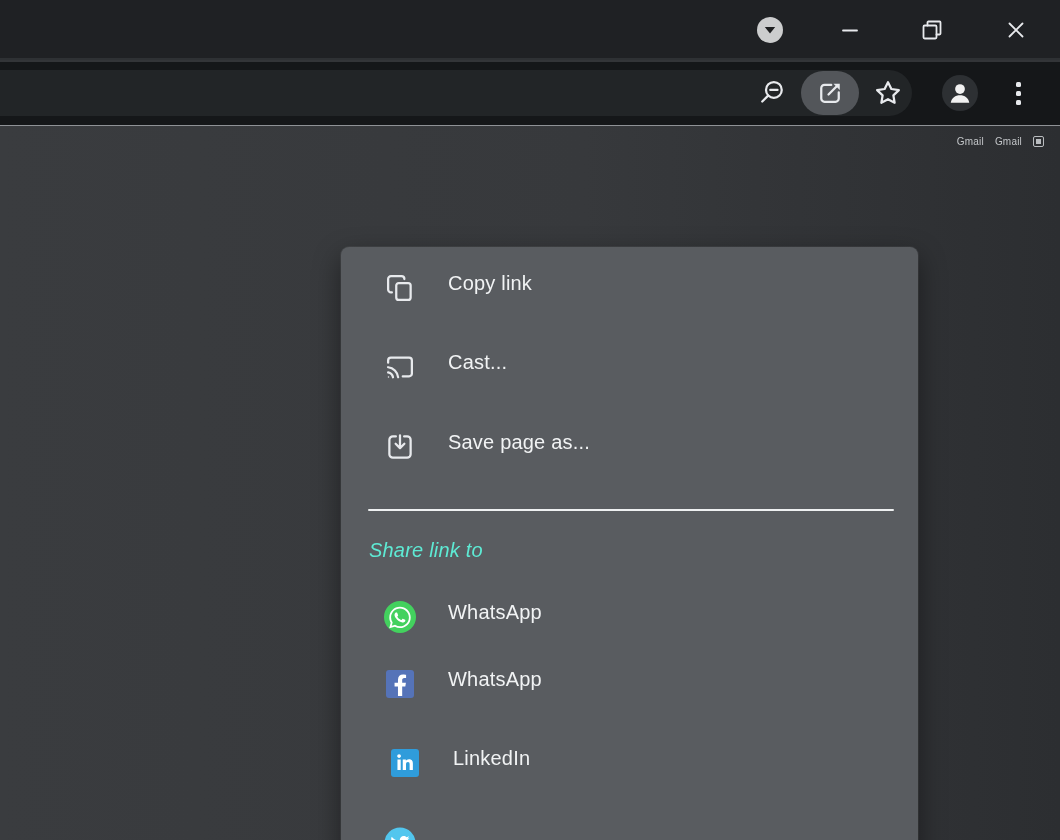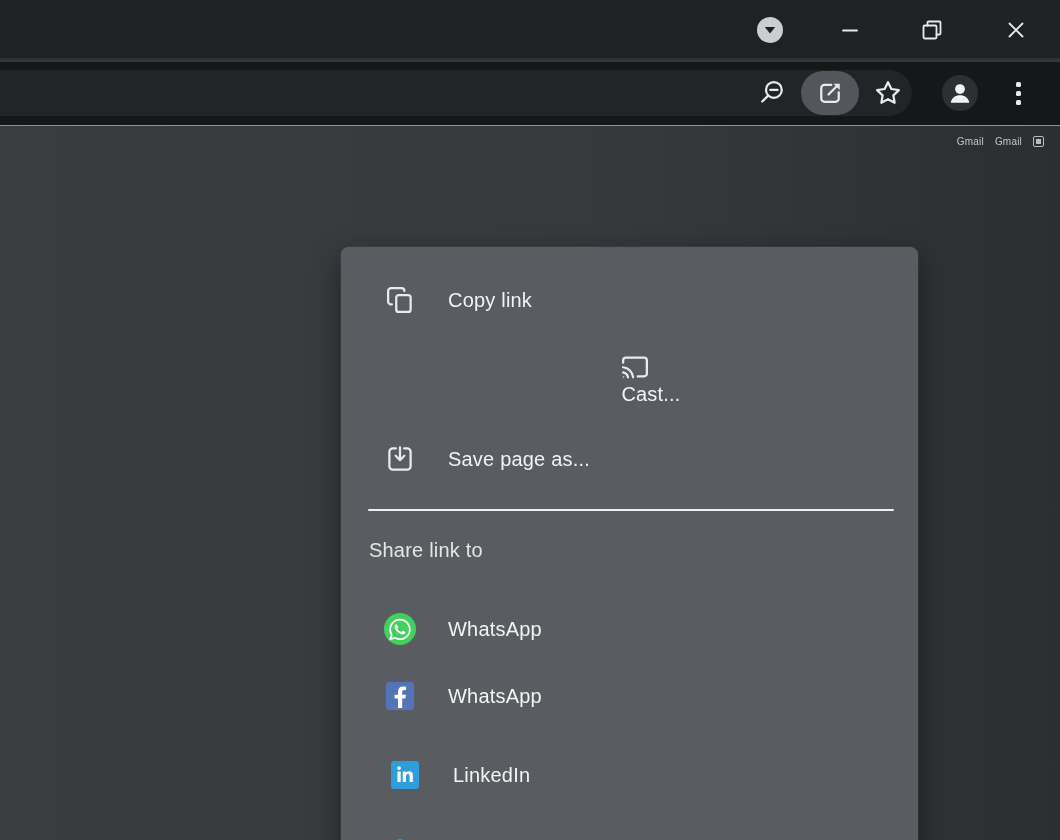--- a/index.html
+++ b/index.html
@@ -42,31 +42,31 @@
   .page-link { font-size:10px; color:#c3c6c9; letter-spacing:.2px; cursor:pointer; }
   .apps-box { width:11px; height:11px; border:1px solid #b9bcbf; border-radius:2px;
               display:flex; align-items:center; justify-content:center; cursor:pointer; }
   .apps-box i { display:block; width:5px; height:5px; background:#b9bcbf; }
 
   
   .menu { position:absolute; left:341px; top:121px; width:577px; height:661px;
           background:#595c60; border-radius:8px;
           box-shadow:0 0 0 1px rgba(255,255,255,.05), 0 10px 28px rgba(0,0,0,.45); }
   .menu-row { position:absolute; left:0; width:100%; height:56px;
-              display:flex; align-items:center; padding-left:43px; cursor:pointer; }
+              display:flex; padding-left:43px; cursor:pointer; }
   .m-icon { width:32px; height:32px; margin-right:32px; flex:0 0 32px;
             display:flex; align-items:center; justify-content:center; }
   .m-label { font-size:20px; color:#f1f3f4; letter-spacing:.2px; white-space:nowrap; }
-  .row-copy { top:25px; }  .row-cast { top:104px;flex-direction:column; } .row-save { top:184px; }
+  .row-copy { top:25px; }  .row-cast { top:104px; } .row-save { top:184px; }
   .row-wa { top:354px; }   .row-fb { top:421px; }
   .row-li { top:500px;padding-left:48px; }   .row-tw { top:580px; }
   .menu-divider { position:absolute; left:27px; top:262px; width:526px; height:2px;
                   background:#eef0f1; border-radius:1px; }
   .menu-header { position:absolute; left:28px; top:289px; height:28px; line-height:28px;
-                 font-size:20px; color:#e5e5e5; letter-spacing:.2px; }
+                 font-size:20px; color:#5eead4; letter-spacing:.2px;font-style:italic; }
 
   svg { display:block; }
   .mono { stroke:#e8eaed; stroke-width:1.8; fill:none;
           stroke-linecap:round; stroke-linejoin:round; }
 </style>
 </head>
 <body>
 
 <div class="window">
 

